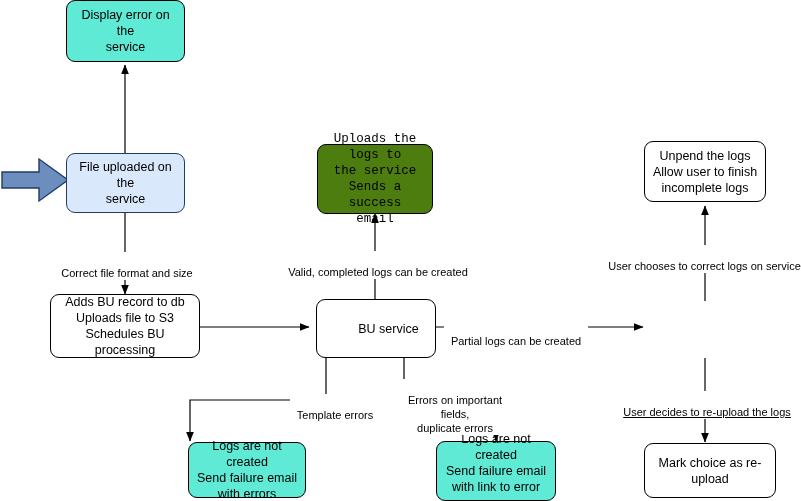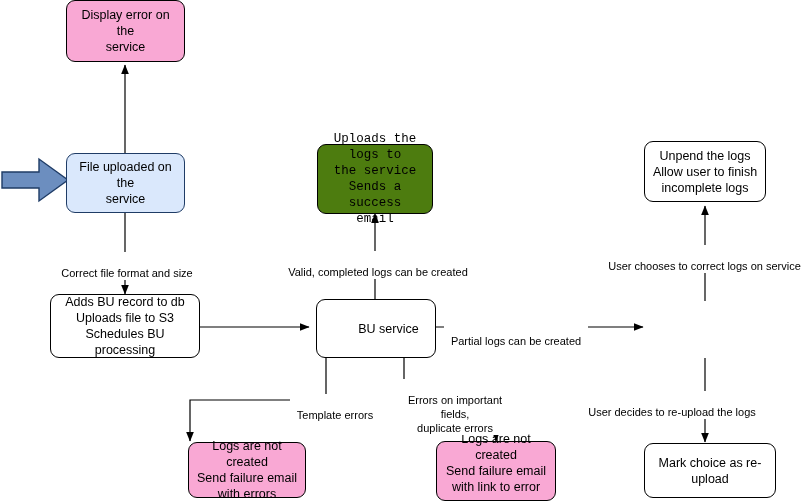--- a/index.html
+++ b/index.html
@@ -31,21 +31,21 @@
     display: flex;
     align-items: center;
     justify-content: center;
     text-align: center;
     font-size: 12.5px;
     line-height: 16px;
     color: #000000;
     white-space: pre-line;
     padding: 2px 4px;
   }
-  .node.pink   { background: #f9a8d4; border-color: #000000; }
+  .node.pink   { background: #5eead4; border-color: #000000; }
   .node.green  { background: #4d7c0f; border-color: #000000; font-family: Liberation Mono, monospace; }
   .node.yellow { background: #fff0cd; border-color: #000000; }
   .node.blue   { background: #dae8fc; border-color: #1f3c66; }
   .node.plain  { background: #ffffff; border-color: #000000; }
 
   .edge-label {
     position: absolute;
     font-size: 11px;
     line-height: 14px;
     color: #000000;
@@ -179,17 +179,17 @@
 
   <div class="edge-label" style="left:290px; top:394px; width:86px;">
     <span>Template errors</span>
   </div>
 
   <div class="edge-label" style="left:392px; top:379px; width:122px;">
     <span>Errors on important fields,
 duplicate errors</span>
   </div>
 
-  <div class="edge-label" style="left:582px; top:391px; width:176px;">
+  <div class="edge-label" style="left:617px; top:391px; width:176px;text-decoration:underline;">
     <span>User decides to re-upload the logs</span>
   </div>
 
 </div>
 
 </body></html>

